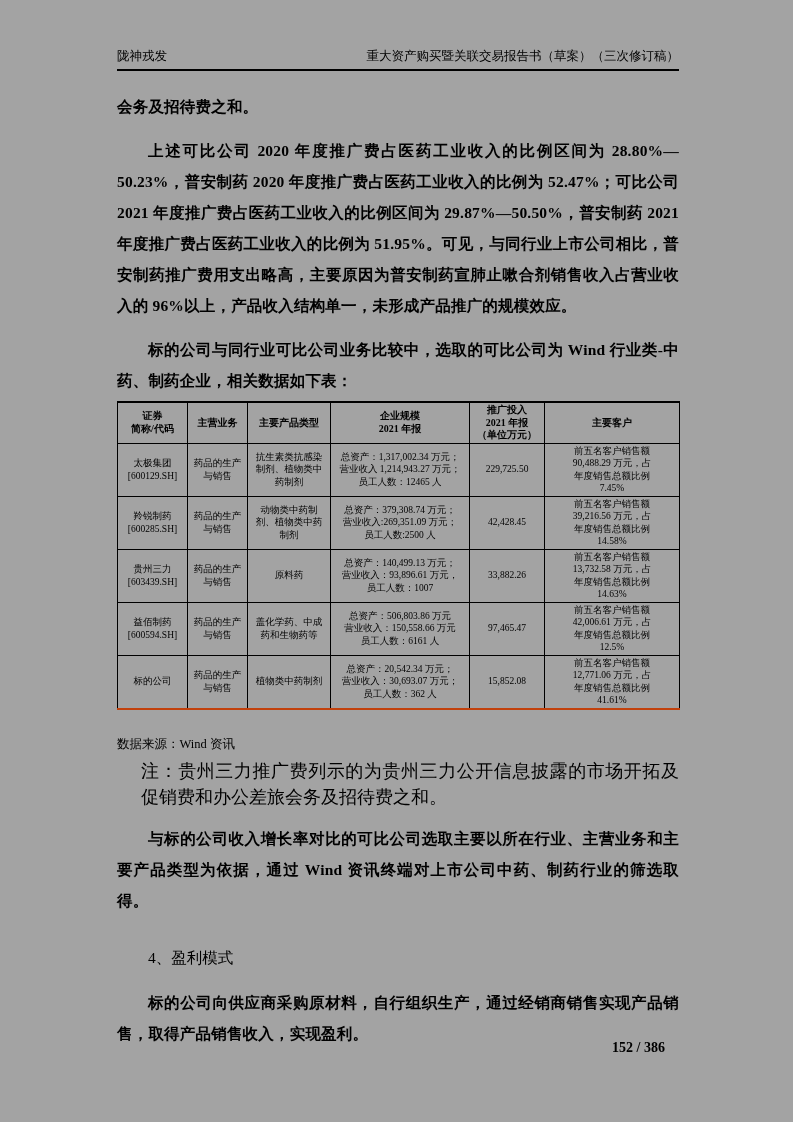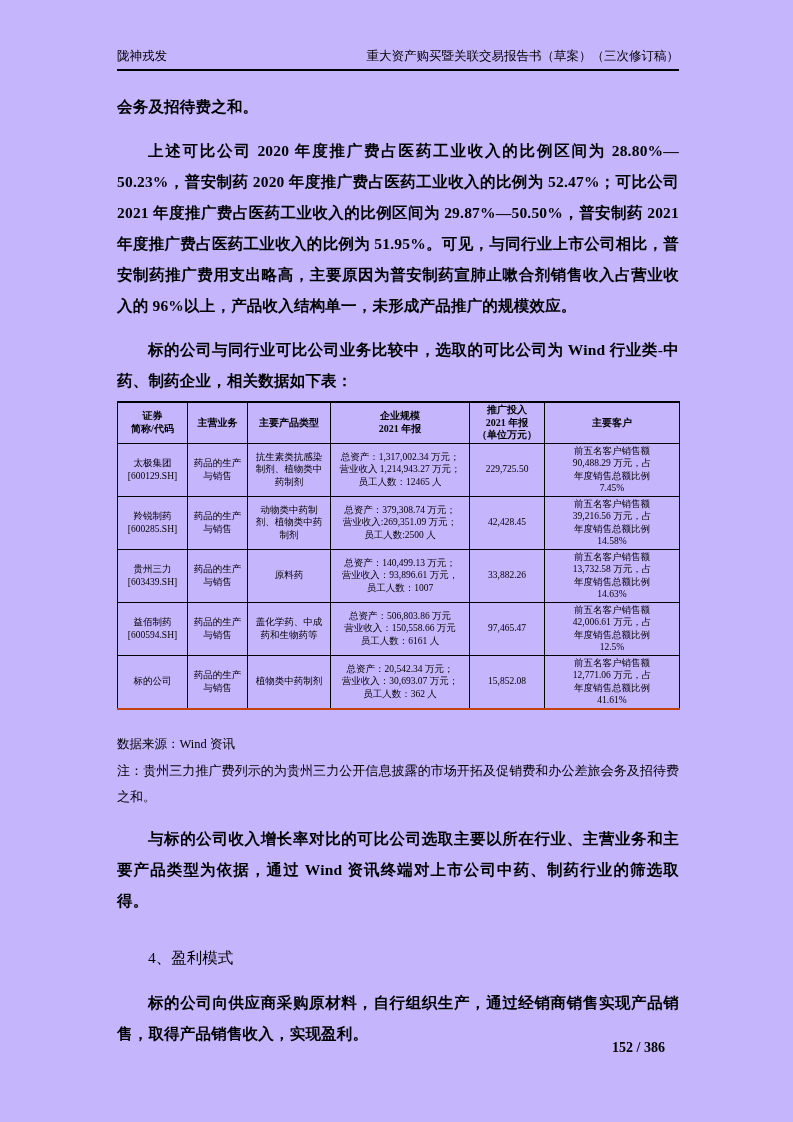--- a/index.html
+++ b/index.html
@@ -1,20 +1,20 @@
 <!DOCTYPE html>
 <html><head>
 <meta charset="utf-8">
 <style>
   * { margin:0; padding:0; box-sizing:border-box; }
   html,body { background:#ffffff; }
   .page {
     position:relative;
     width:793px; height:1122px;
-    background:#c4b5fd;
+    background:#a3a3a3;
     color:#000;
     font-family:"Liberation Serif","DejaVu Serif",serif;
     padding:48px 114px 0 117px;
     overflow:hidden;
   }
   .header {
     display:flex; justify-content:space-between; align-items:flex-end;
     font-size:12.5px; line-height:16px;
     padding-bottom:5px;
     border-bottom:2px solid #000;
@@ -38,21 +38,21 @@
     font-size:9.5px; line-height:12.5px;
     text-align:center; vertical-align:middle;
     padding:1px 3px;
     overflow:hidden;
   }
   table.cmp th { font-weight:bold; font-size:10px; height:40px; }
   table.cmp td { height:52px; }
   td.cell-left { text-align:left; padding-left:7px; }
   .pre { white-space:pre-line; }
   .note-src { font-size:12.5px; line-height:18px; margin-top:25px; }
-  .note-txt { font-size:13px; line-height:26px; text-align:justify; margin-top:5px; }
+  .note-txt { font-size:18px; line-height:26px; text-align:justify; margin-top:5px;margin-left:24px; }
   .sec-heading { font-size:15.5px; line-height:31px; text-indent:2em; margin-top:26px; }
   .page-num {
     position:absolute; top:1040px; right:128px;
     font-size:14px; font-weight:bold;
   }
 </style>
 </head>
 <body>
 
 <div class="page">

